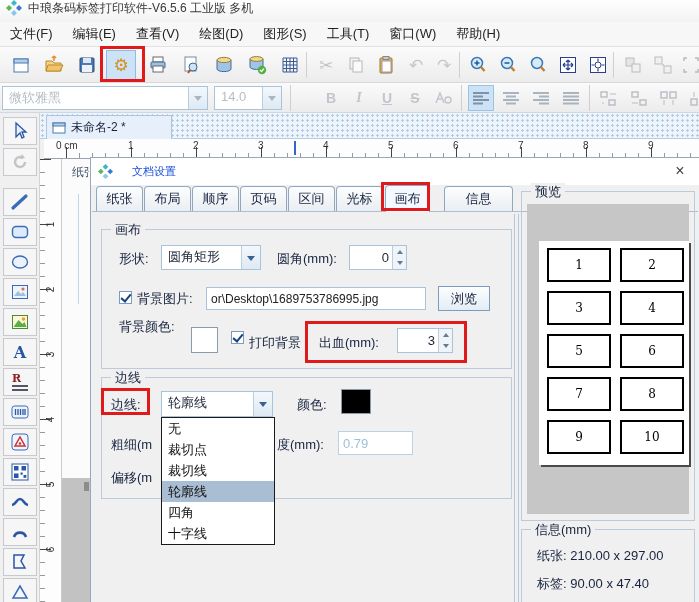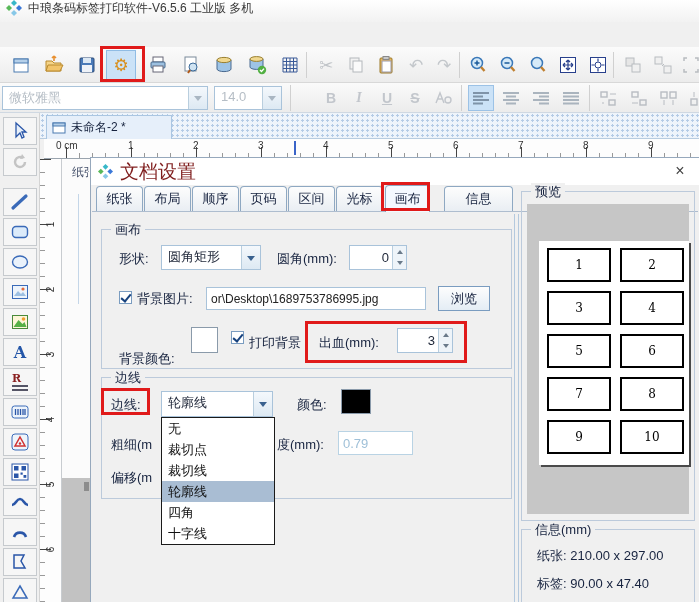--- a/index.html
+++ b/index.html
@@ -48,21 +48,21 @@
   .rmark{position:absolute;top:2px;width:2px;height:14px;background:#3a64c8;}
   .canvas-strip{position:absolute;left:62px;top:159px;width:28px;height:443px;background:#fbfbfb;overflow:hidden;}
   .strip-gray{position:absolute;left:0;top:319px;width:28px;height:124px;background:#c2c2c2;}
   .strip-frag{position:absolute;left:10px;top:5px;width:17px;overflow:hidden;font-size:12px;color:#44506a;white-space:nowrap;}
   .strip-line{position:absolute;left:16px;top:35px;width:1px;height:110px;background:#c4d6e8;}
   .strip-thumb{position:absolute;left:22px;top:323px;width:5px;height:9px;background:#8c8c8c;}
 
   
   .dialog{position:absolute;left:90px;top:157px;width:609px;height:445px;background:#f0f0f0;border:1px solid #96a8bc;border-right:none;border-bottom:none;}
   .dlg-title{position:absolute;left:0;top:0;width:100%;height:27px;background:#fff;display:flex;align-items:center;}
-  .dlg-title .t{font-size:19px;color:#7f1d1d;margin-left:6px;}
+  .dlg-title .t{font-size:11px;color:#1d4ed8;margin-left:18px;}
   .dlg-close{position:absolute;right:8px;top:3px;width:22px;height:20px;display:flex;align-items:center;justify-content:center;font-size:16px;color:#444;}
   .tabs-line{position:absolute;left:1px;top:53px;width:606px;height:1px;background:#aebdcf;}
   .tab{position:absolute;top:28px;height:25px;background:linear-gradient(#fdfdfd,#e9eef3);border:1px solid #8ea8c2;border-bottom:none;border-radius:4px 4px 0 0;display:flex;align-items:center;justify-content:center;font-size:13px;color:#17233f;}
   .tab.sel{top:27px;height:27px;background:#f4f9ff;z-index:5;}
   .grp{position:absolute;border:1px solid #bccadb;}
   .grp-label{position:absolute;top:-9px;left:9px;background:#f0f0f0;padding:0 4px;font-size:13px;color:#17233f;}
   .lbl{position:absolute;font-size:13px;color:#17233f;white-space:nowrap;}
   .clip{overflow:hidden;}
   .cb{position:absolute;width:13px;height:13px;background:#fff;border:1px solid #7a9cc0;}
   .cb::after{content:"";position:absolute;left:3px;top:0;width:4px;height:8px;border:solid #17427e;border-width:0 2px 2px 0;transform:rotate(40deg);}
@@ -98,20 +98,30 @@
       <svg viewBox="0 0 16 16" width="16" height="16">
           <path d="M8 0l3 3-3 3-3-3z" fill="#38b8c8"></path>
           <path d="M13 5l3 3-3 3-3-3z" fill="#3a78d8"></path>
           <path d="M3 5l3 3-3 3-3-3z" fill="#58b858"></path>
           <path d="M8 10l3 3-3 3-3-3z" fill="#88c8e8"></path>
         </svg>
     </span>
     <span class="title">中琅条码标签打印软件-V6.5.6 工业版 多机</span>
   </div>
 
+  <div class="menubar">
+    <span class="menu-item">文件(F)</span>
+    <span class="menu-item">编辑(E)</span>
+    <span class="menu-item">查看(V)</span>
+    <span class="menu-item">绘图(D)</span>
+    <span class="menu-item">图形(S)</span>
+    <span class="menu-item">工具(T)</span>
+    <span class="menu-item">窗口(W)</span>
+    <span class="menu-item">帮助(H)</span>
+  </div>
 
   <div class="toolbar">
     <span class="tbtn" style="left:6px">
         <svg width="20" height="20" viewBox="0 0 20 20">
           <rect x="3" y="4" width="14" height="13" fill="#fff" stroke="#4a7ab0"></rect>
           <rect x="3" y="4" width="14" height="4" fill="#b5d0ea" stroke="#4a7ab0"></rect>
         </svg>
       </span>
     <span class="tbtn" style="left:39px">
         <svg width="20" height="20" viewBox="0 0 20 20">
@@ -499,21 +509,21 @@
             <s class="mtri dn"></s>
           </i>
         </span>
     </div>
 
     <span class="cb" style="left:28px;top:133px"></span>
     <span class="lbl" style="left:46px;top:132px">背景图片:</span>
     <div class="inputbox" style="left:115px;top:129px;width:220px">or\Desktop\1689753786995.jpg</div>
     <span class="btn" style="left:347px;top:128px;width:52px">浏览</span>
 
-    <span class="lbl" style="left:28px;top:192px">背景颜色:</span>
+    <span class="lbl" style="left:28px;top:160px">背景颜色:</span>
     <span class="swatch" style="left:100px;top:169px;width:27px;height:26px"></span>
     <span class="cb" style="left:140px;top:173px"></span>
     <span class="lbl" style="left:158px;top:176px">打印背景</span>
     <span class="lbl" style="left:228px;top:176px">出血(mm):</span>
     <div class="spin" style="left:306px;top:170px;width:56px">
       <span class="sval">3</span>
       <span class="sbtns">
           <i>
             <s class="mtri up"></s>
           </i>

